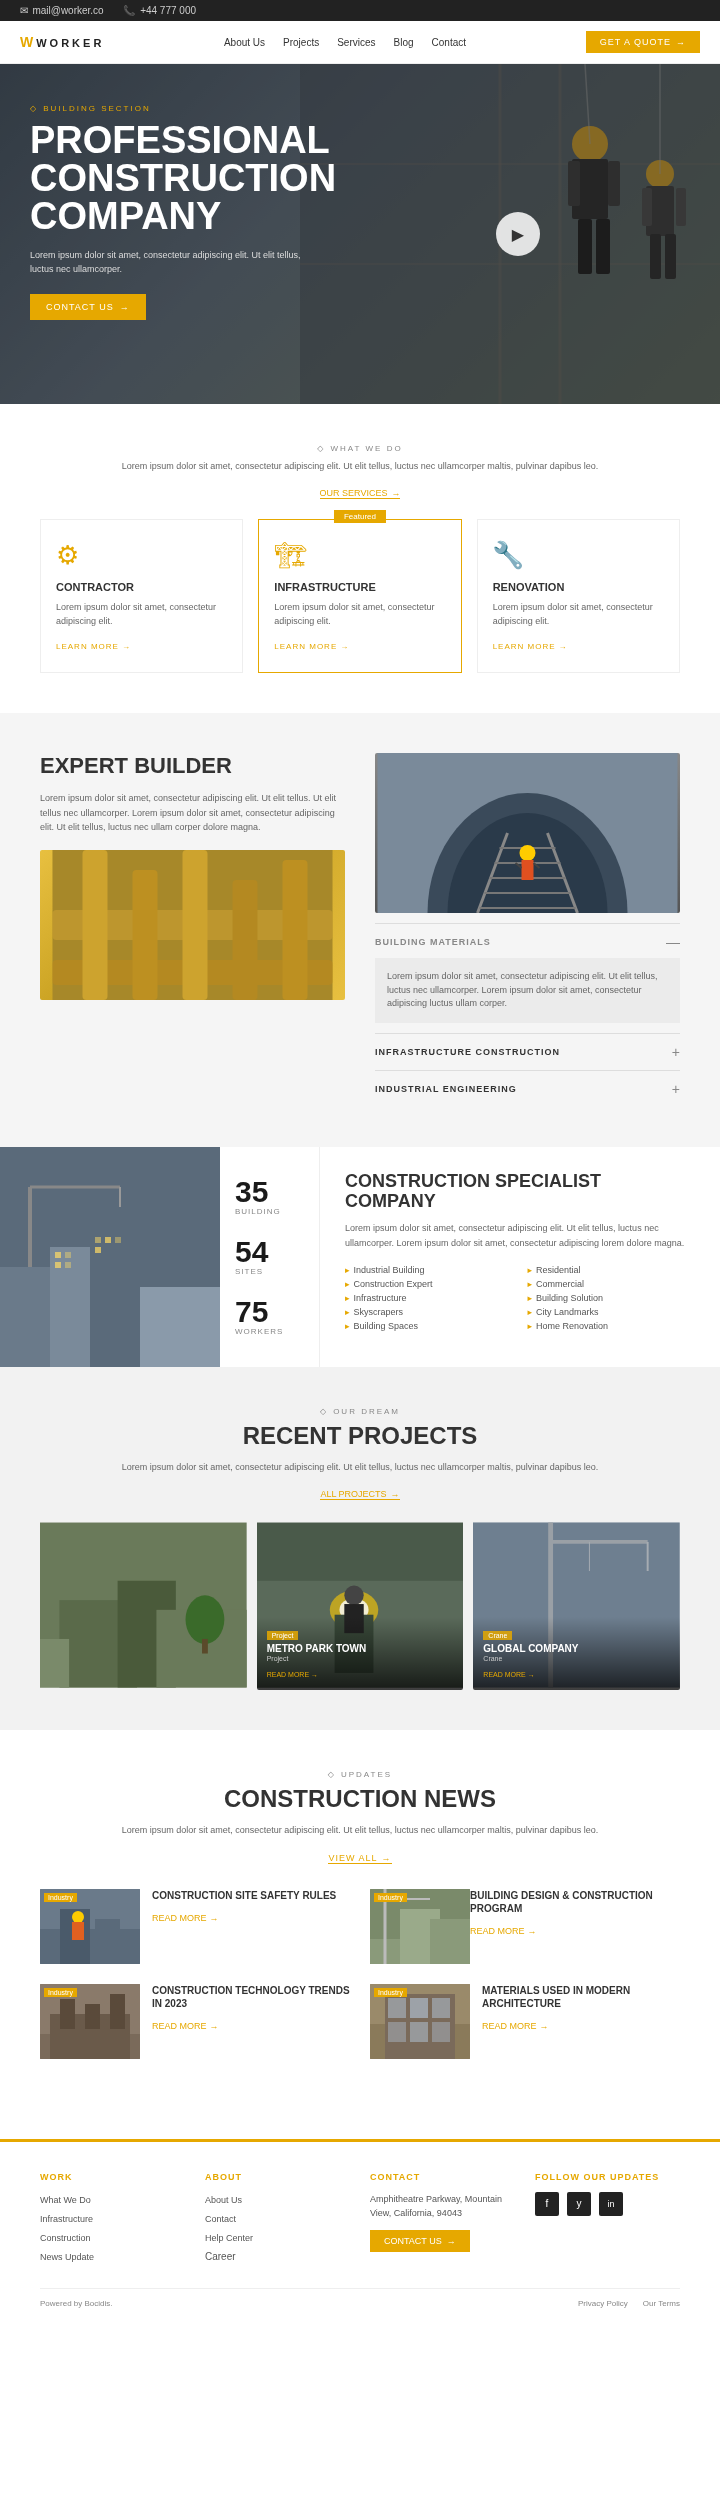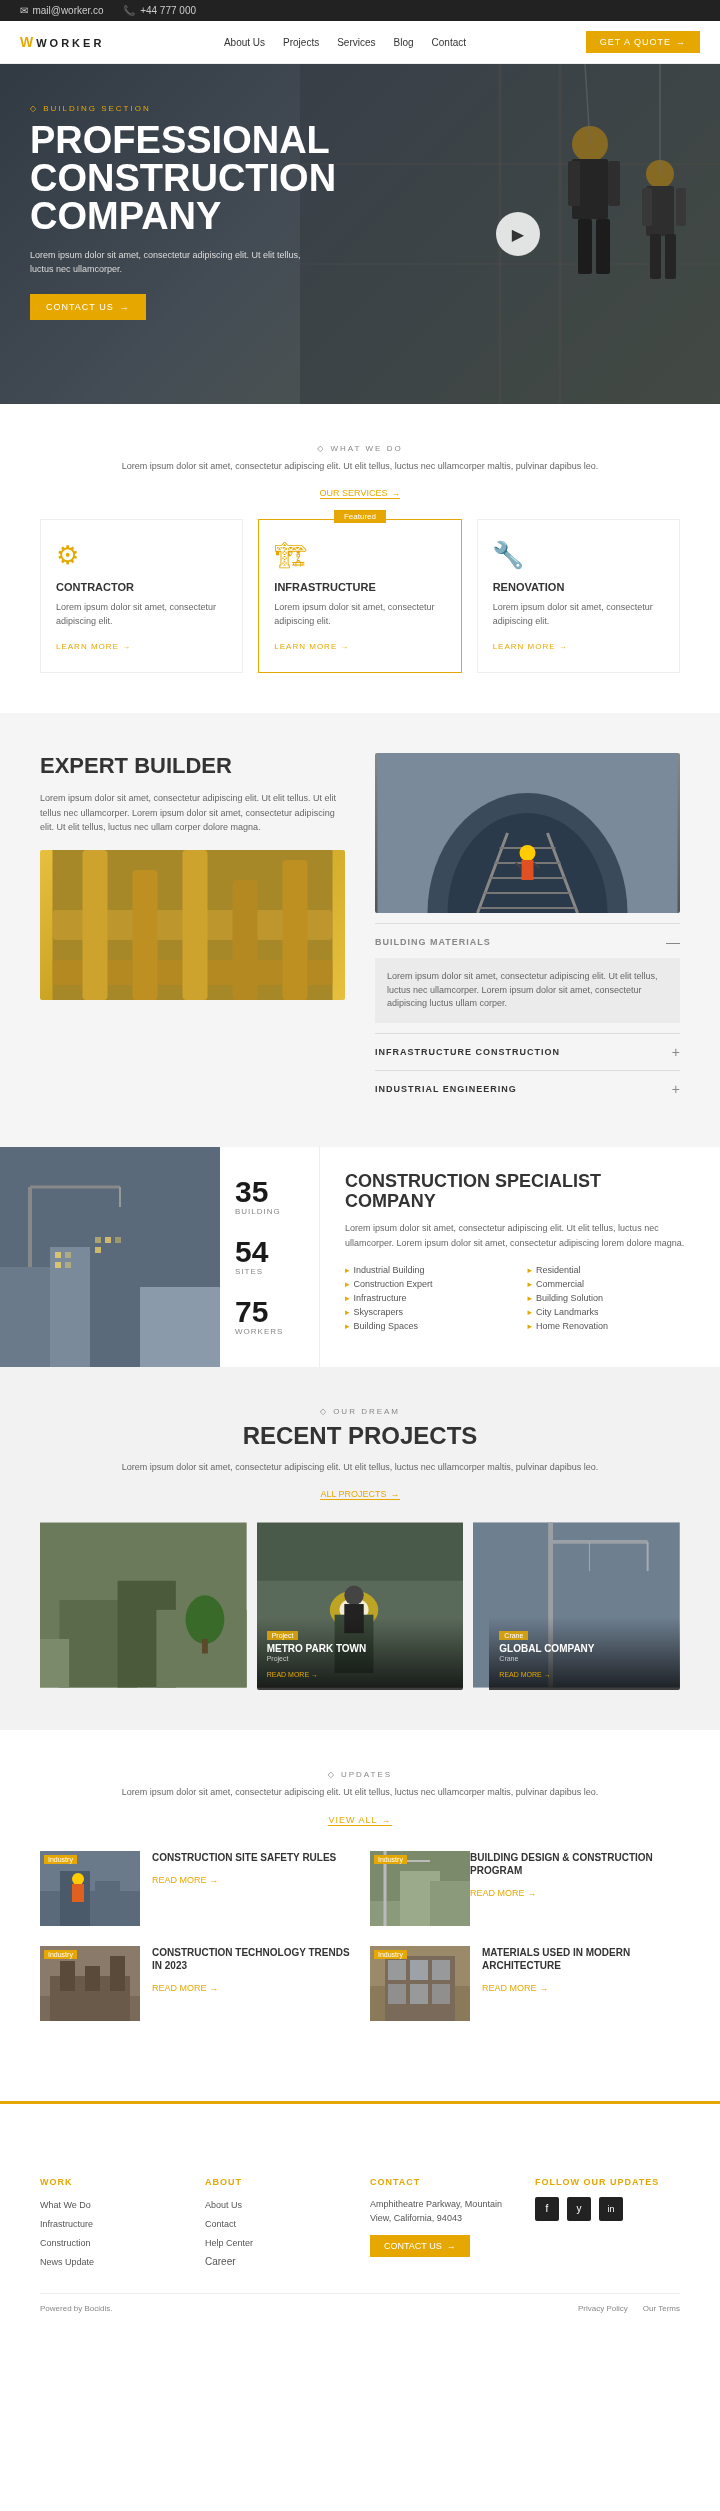--- a/index.html
+++ b/index.html
@@ -361,38 +361,39 @@
           <rect width="213" height="170" fill="#6a7a8a"></rect>
 
           <line x1="80" y1="0" x2="80" y2="170" stroke="#aaa" stroke-width="5"></line>
           <line x1="80" y1="20" x2="180" y2="20" stroke="#aaa" stroke-width="4"></line>
           <line x1="180" y1="20" x2="180" y2="50" stroke="#bbb" stroke-width="2"></line>
           <line x1="120" y1="20" x2="120" y2="50" stroke="#bbb" stroke-width="1"></line>
 
           <rect x="0" y="0" width="213" height="170" fill="rgba(120,140,160,0.3)"></rect>
         </svg>
       </div>
-      <div style="position:absolute;bottom:0;left:16px;right:0;padding:10px;background:linear-gradient(0deg,rgba(0,0,0,0.75) 0%,transparent 100%);color:#fff;">
+      <div style="position:absolute;bottom:0;left:0;right:0;padding:10px;background:linear-gradient(0deg,rgba(0,0,0,0.75) 0%,transparent 100%);color:#fff;">
         <div style="font-size:7px;background:rgba(230,168,0,0.85);padding:1px 5px;margin-bottom:3px;display:inline-block;">Crane</div>
         <div style="font-size:10px;font-weight:700;text-transform:uppercase;margin-bottom:1px;">GLOBAL COMPANY</div>
         <div style="font-size:7px;color:#ccc;margin-bottom:4px;">Crane</div>
         <a href="#" style="font-size:7px;color:#e6a800;text-decoration:none;display:inline-flex;align-items:center;gap:2px;">
           <span>READ MORE</span>
           <span>→</span>
         </a>
       </div>
     </div>
   </div>
 </section>
 
 <section style="padding:40px;background:#fff;">
   <div style="text-align:center;font-size:8px;letter-spacing:2px;color:#888;margin-bottom:6px;display:flex;align-items:center;justify-content:center;gap:5px;">
     <span>◇</span>
     <span>UPDATES</span>
   </div>
+  <h2 style="text-align:center;font-size:24px;font-weight:900;text-transform:uppercase;margin-bottom:10px;">CONSTRUCTION NEWS</h2>
   <p style="text-align:center;font-size:9px;color:#666;max-width:480px;margin:0 auto 12px;line-height:1.6;">Lorem ipsum dolor sit amet, consectetur adipiscing elit. Ut elit tellus, luctus nec ullamcorper maltis, pulvinar dapibus leo.</p>
   <div style="text-align:center;margin-bottom:25px;">
     <a href="#" style="color:#e6a800;font-size:9px;text-decoration:none;display:inline-flex;align-items:center;gap:4px;border-bottom:1px solid #e6a800;text-transform:uppercase;letter-spacing:1px;">
       <span>VIEW ALL</span>
       <span>→</span>
     </a>
   </div>
 
   <div style="display:grid;grid-template-columns:1fr 1fr;gap:20px;">
 
@@ -486,21 +487,21 @@
           <span>→</span>
         </a>
       </div>
     </div>
   </div>
 </section>
 
 <div style="height:40px;background:#fff;"></div>
 
 <footer style="background:#fff;padding:30px 40px 15px;border-top:3px solid #e6a800;">
-  <div style="display:grid;grid-template-columns:1fr 1fr 1fr 1fr;gap:20px;margin-bottom:20px;margin-top:43px;">
+  <div style="display:grid;grid-template-columns:1fr 1fr 1fr 1fr;gap:20px;margin-bottom:20px;">
 
     <div>
       <h4 style="font-size:9px;font-weight:700;text-transform:uppercase;color:#e6a800;margin-bottom:10px;letter-spacing:1px;">WORK</h4>
       <ul style="list-style:none;">
         <li style="margin-bottom:5px;"><a href="#" style="font-size:9px;color:#555;text-decoration:none;">What We Do</a></li>
         <li style="margin-bottom:5px;"><a href="#" style="font-size:9px;color:#555;text-decoration:none;">Infrastructure</a></li>
         <li style="margin-bottom:5px;"><a href="#" style="font-size:9px;color:#555;text-decoration:none;">Construction</a></li>
         <li style="margin-bottom:5px;"><a href="#" style="font-size:9px;color:#555;text-decoration:none;">News Update</a></li>
       </ul>
     </div>

